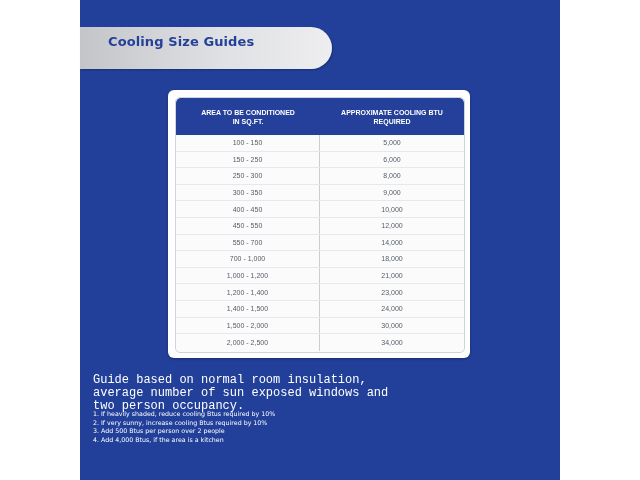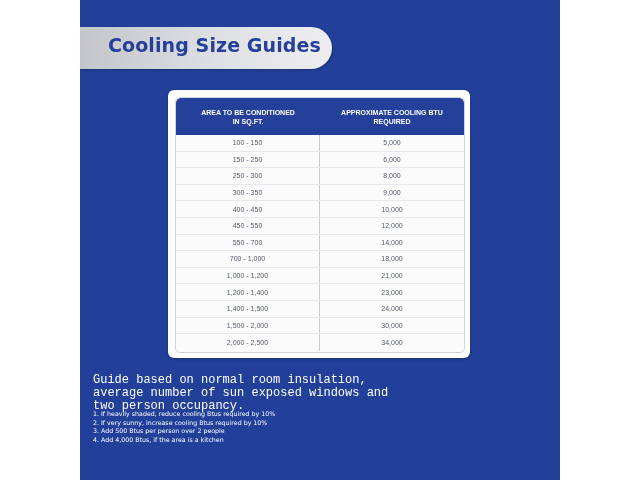--- a/index.html
+++ b/index.html
@@ -27,21 +27,21 @@
       background: linear-gradient(90deg, #c4c5c9 0%, #dfe0e3 55%, #eeeef0 100%);
       border-radius: 0 21px 21px 0;
       box-shadow: 1px 1px 2px rgba(0,0,0,0.25);
     }
     .title-text {
       position: absolute;
       left: 28px;
       top: 7px;
       font-family: "DejaVu Sans", sans-serif;
       font-weight: bold;
-      font-size: 19px;
+      font-size: 13px;
       color: #24409a;
       letter-spacing: 0.1px;
       white-space: nowrap;
     }
     .card {
       position: absolute;
       left: 88px;
       top: 90px;
       width: 302px;
       height: 268px;

